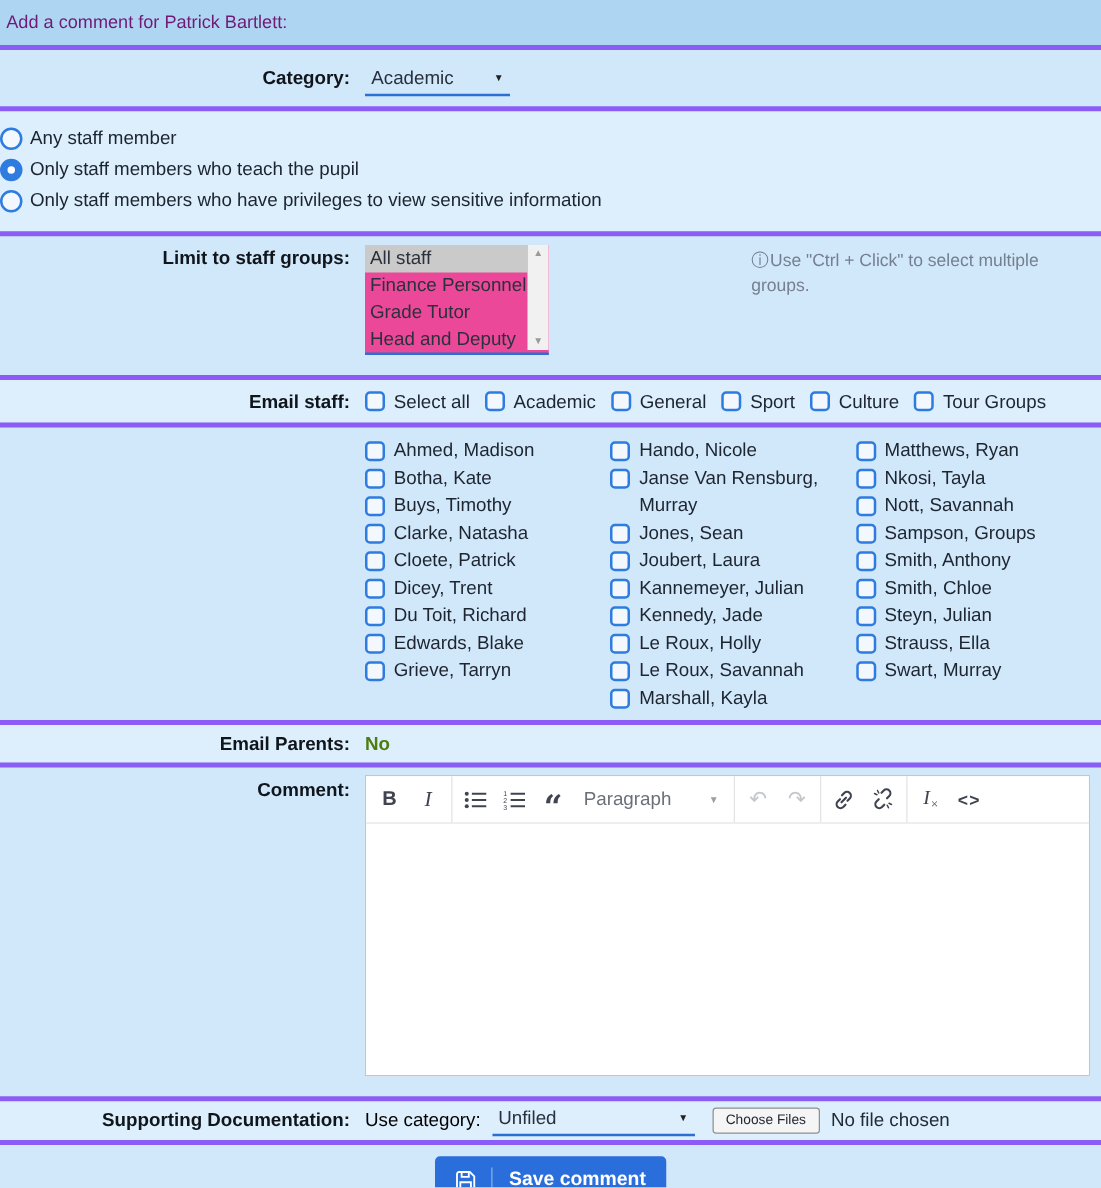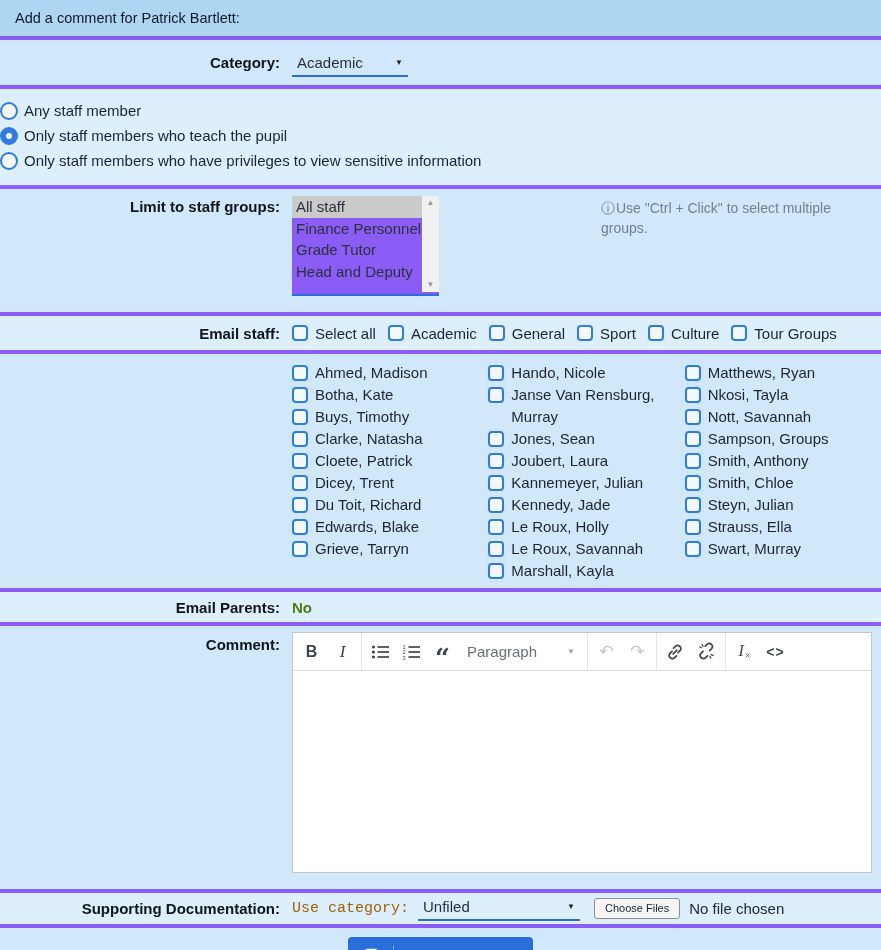--- a/index.html
+++ b/index.html
@@ -1,20 +1,20 @@
 <!DOCTYPE html>
 <html><head>
 <meta charset="utf-8">
 <style>
   * { margin:0; padding:0; box-sizing:border-box; }
   html,body { background:#d1e7fa; }
   body { font-family:"Liberation Sans", sans-serif; font-size:15px; color:#1c2430; }
   .page { width:881px; height:950px; overflow:hidden; background:#d1e7fa; }
 
-  .header { height:36px; background:#aed6f2; display:flex; align-items:center; padding-left:15px; font-size:14.5px; color:#0f172a; }
+  .header { height:36px; background:#aed6f2; display:flex; align-items:center; padding-left:5px; font-size:14.5px; color:#701a75; }
 
   .row { display:flex; border-top:4px solid #8b5cf6; }
   .row.a { background:#d1e7fa; }
   .row.b { background:#ddeffd; }
   .lbl { width:292px; padding-right:12px; text-align:right; font-weight:bold; color:#10151c; flex:none; }
   .field { flex:1; min-width:0; }
 
   
   .row.category { height:49px; align-items:center; }
   .uselect { display:flex; align-items:center; justify-content:space-between; border-bottom:2px solid #2b6fd4; padding:2px 5px 4px 5px; color:#27303c; cursor:pointer; }
@@ -26,21 +26,21 @@
   .row.visible .lbl { padding-top:3px; }
   .radio-row { display:flex; align-items:center; height:25px; cursor:pointer; }
   .radio { width:18px; height:18px; border:2px solid #2e7cdf; border-radius:50%; background:#f2f8fe; flex:none; margin-right:6px; position:relative; }
   .radio.sel { background:#2e7cdf; }
   .radio.sel::after { content:''; position:absolute; left:4px; top:4px; width:6px; height:6px; border-radius:50%; background:#fff; }
 
   
   .row.limit { padding:7px 0 16px 0; }
   .row.limit .lbl { padding-top:2px; }
   .limit-wrap { display:flex; align-items:flex-start; }
-  .listbox { width:147px; background:#8b5cf6; border-bottom:2px solid #2b6fd4; position:relative; height:100px; overflow:hidden; cursor:default; }
+  .listbox { width:147px; background:#ec4899; border-bottom:2px solid #2b6fd4; position:relative; height:88px; overflow:hidden; cursor:default; }
   .list-items { width:130px; }
   .list-opt { padding:0 4px; height:21.5px; line-height:21.5px; white-space:nowrap; color:#2a313c; }
   .list-opt.sel { background:#cacaca; }
   .scrollbar { position:absolute; right:0; top:0; bottom:2px; width:17px; background:#f1f1f1; display:flex; flex-direction:column; justify-content:space-between; align-items:center; padding:2px 0; }
   .scroll-arrow { font-size:8px; color:#9a9a9a; line-height:10px; }
   .limit-help { margin-left:162px; width:238px; font-size:14px; line-height:20px; color:#74808f; padding-top:2px; }
   .info-glyph { font-style:normal; margin-right:1px; }
 
   
   .row.emailstaff { height:38px; align-items:center; }
@@ -78,21 +78,21 @@
   .tb-select { display:flex; align-items:center; padding:0 9px; color:#6a6f78; cursor:pointer; min-width:104px; }
   .tb-select .caret { font-size:8px; color:#9aa0a8; margin-left:30px; }
   .tb-clear { font-family:"Liberation Serif", serif; font-style:italic; font-size:16px; }
   .tb-clear .x { font-size:10px; font-style:normal; vertical-align:-3px; margin-left:1px; }
   .tb-code { font-size:14px; font-weight:bold; letter-spacing:1px; }
   .editor-body { height:201px; background:#fff; cursor:text; }
 
   
   .row.supporting { height:35px; align-items:center; }
   .supp-line { display:flex; align-items:center; }
-  .supp-text { color:#a16207;font-family:Liberation Mono, monospace; }
+  .supp-text { color:#000000; }
   .supp-select { width:162px; margin-left:9px; }
   .choose-btn { margin-left:14px; background:#f5f5f5; border:1px solid #8f8f8f; border-radius:3px; padding:3px 10px 4px 10px; color:#1c2430; font-size:11px; cursor:pointer; font-family:"Liberation Sans", sans-serif; }
   .no-file { margin-left:9px; color:#222a35; }
 
   
   .row.save { height:56px; justify-content:center; padding-top:9px; }
   .save-btn { display:inline-flex; align-items:center; background:#2a6edb; border:none; border-radius:4px; color:#fff; height:38px; padding:0 16px; cursor:pointer; font-family:"Liberation Sans", sans-serif; }
   .save-btn .divider { width:1px; height:20px; background:rgba(255,255,255,.45); margin:0 13px 0 12px; }
   .save-btn .txt { font-weight:bold; font-size:15.5px; }
 </style>

